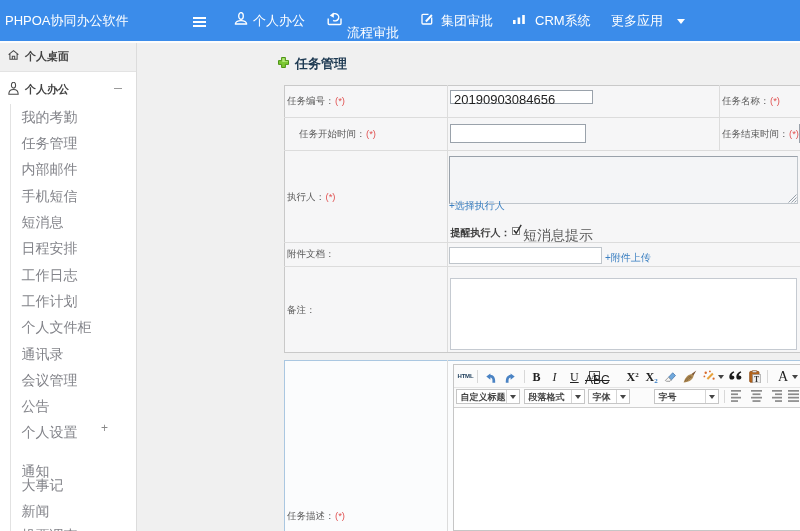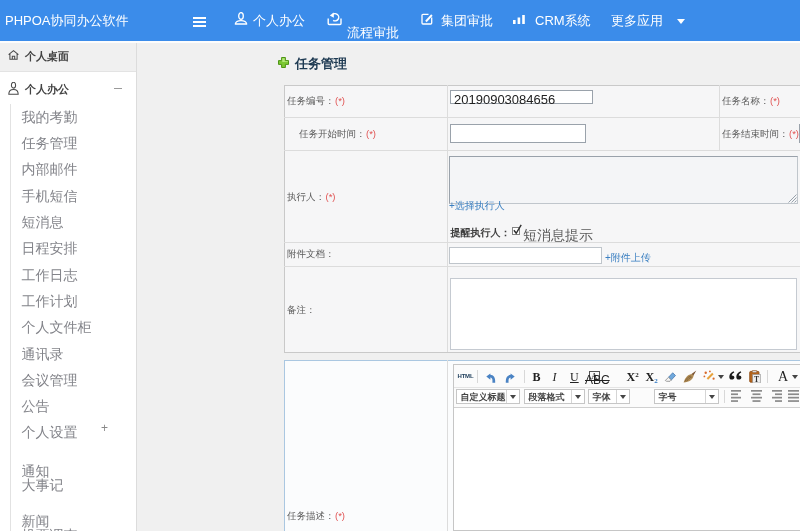--- a/index.html
+++ b/index.html
@@ -100,21 +100,21 @@
     <div class="s-sub" style="top:223.6px;">工作日志</div>
     <div class="s-sub" style="top:249.9px;">工作计划</div>
     <div class="s-sub" style="top:276.2px;">个人文件柜</div>
     <div class="s-sub" style="top:302.5px;">通讯录</div>
     <div class="s-sub" style="top:328.8px;">会议管理</div>
     <div class="s-sub" style="top:355.1px;">公告</div>
     <div class="s-sub" style="top:381.4px;">个人设置</div>
     <div class="abs" style="left:101px;top:378.4px;font-size:12px;color:#888;">+</div>
     <div class="s-sub" style="top:407.7px;margin-top:12px;">通知</div>
     <div class="s-sub" style="top:434.0px;">大事记</div>
-    <div class="s-sub" style="top:460.3px;margin-top:10px;">新闻</div>
+    <div class="s-sub" style="top:460.3px;">新闻</div>
     <div class="s-sub" style="top:483.5px;">投票调查</div>
   </div>
 
   <svg class="abs" style="left:278px;top:57px;" width="11" height="11" viewBox="0 0 11 11">
     <path d="M3.6 0.5 H7.4 V3.6 H10.5 V7.4 H7.4 V10.5 H3.6 V7.4 H0.5 V3.6 H3.6 Z" fill="#7cc832" stroke="#4e9416" stroke-width="1"></path>
     <path d="M4.3 1.2 H6.7 V4.3 H9.8 V5 H4.3 Z" fill="#b5e87e"></path>
   </svg>
   <div class="abs" style="left:295px;top:55px;font-size:13px;font-weight:bold;color:#1e3a52;">任务管理</div>
 
   <div class="abs" style="left:284px;top:85px;width:516px;height:267px;background:#f6f6f7;border-left:1px solid #c9c9c9;border-top:1px solid #c9c9c9;"></div>

